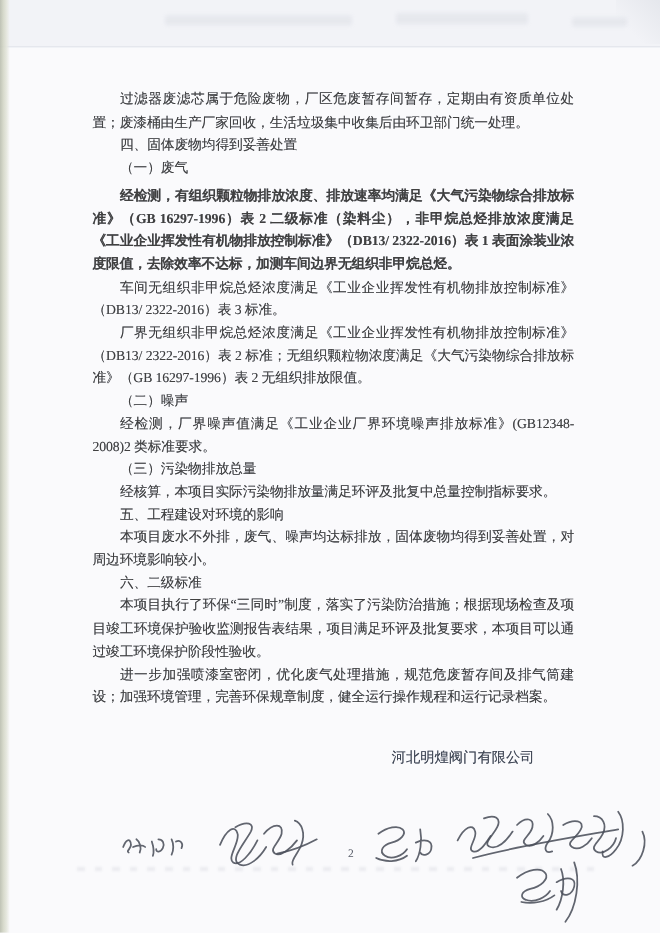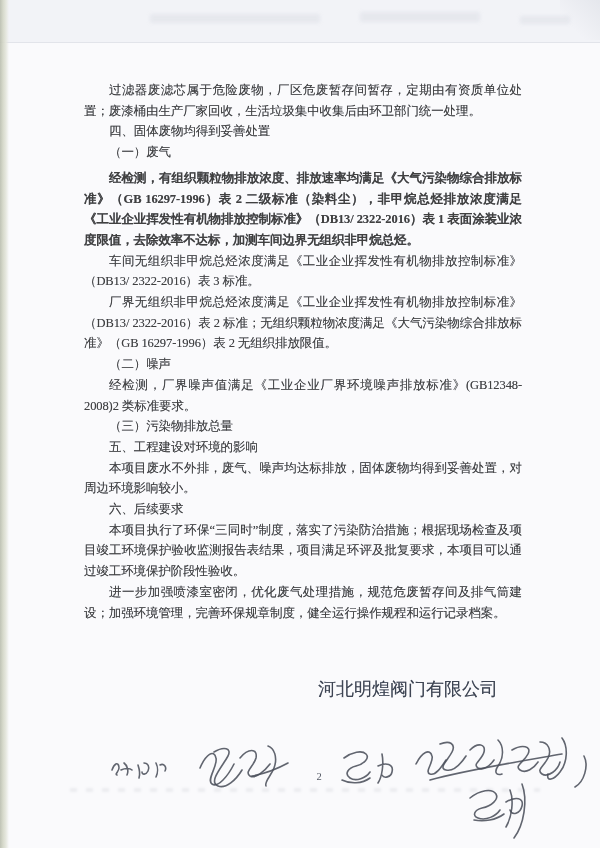--- a/index.html
+++ b/index.html
@@ -39,21 +39,22 @@
     color:#404040;
     text-align:justify;
     text-shadow:0 0 .5px rgba(72,82,104,.55);
   }
   .text-block p{margin:0;}
   .indent{text-indent:2em;}
   .gap-top{margin-top:5px !important;font-weight:bold;}
   
   .signoff{
     position:absolute;left:318px;top:679px;width:206px;
-    font-size:18px;line-height:20.7px;color:#3e4553;
+    font-size:13px;line-height:20.7px;color:#3e4553;
+    text-align:center;
     text-shadow:0 0 .5px rgba(72,82,104,.55);
   }
   .signoff div{white-space:nowrap;}
   
   .signature-layer{position:absolute;left:0;top:728px;width:600px;height:120px;}
   .signature-layer path{fill:none;stroke:#4b505b;stroke-width:1.6;stroke-linecap:round;stroke-linejoin:round;opacity:.88;}
   .page-number{
     position:absolute;left:312px;top:771px;width:14px;
     font-size:10.5px;color:#555a66;text-align:center;
   }
@@ -72,23 +73,24 @@
 <div class="text-block">
   <p class="indent">过滤器废滤芯属于危险废物，厂区危废暂存间暂存，定期由有资质单位处置；废漆桶由生产厂家回收，生活垃圾集中收集后由环卫部门统一处理。</p>
   <p class="indent">四、固体废物均得到妥善处置</p>
   <p class="indent">（一）废气</p>
   <p class="indent gap-top">经检测，有组织颗粒物排放浓度、排放速率均满足《大气污染物综合排放标准》（GB 16297-1996）表 2 二级标准（染料尘），非甲烷总烃排放浓度满足《工业企业挥发性有机物排放控制标准》（DB13/ 2322-2016）表 1 表面涂装业浓度限值，去除效率不达标，加测车间边界无组织非甲烷总烃。</p>
   <p class="indent">车间无组织非甲烷总烃浓度满足《工业企业挥发性有机物排放控制标准》（DB13/ 2322-2016）表 3 标准。</p>
   <p class="indent">厂界无组织非甲烷总烃浓度满足《工业企业挥发性有机物排放控制标准》（DB13/ 2322-2016）表 2 标准；无组织颗粒物浓度满足《大气污染物综合排放标准》（GB 16297-1996）表 2 无组织排放限值。</p>
   <p class="indent">（二）噪声</p>
   <p class="indent">经检测，厂界噪声值满足《工业企业厂界环境噪声排放标准》(GB12348-2008)2 类标准要求。</p>
   <p class="indent">（三）污染物排放总量</p>
+  <p class="indent">经核算，本项目实际污染物排放量满足环评及批复中总量控制指标要求。</p>
   <p class="indent">五、工程建设对环境的影响</p>
   <p class="indent">本项目废水不外排，废气、噪声均达标排放，固体废物均得到妥善处置，对周边环境影响较小。</p>
-  <p class="indent">六、后续要求</p>
+  <p class="indent">六、二级标准</p>
   <p class="indent">本项目执行了环保“三同时”制度，落实了污染防治措施；根据现场检查及项目竣工环境保护验收监测报告表结果，项目满足环评及批复要求，本项目可以通过竣工环境保护阶段性验收。</p>
   <p class="indent">进一步加强喷漆室密闭，优化废气处理措施，规范危废暂存间及排气筒建设；加强环境管理，完善环保规章制度，健全运行操作规程和运行记录档案。</p>
 </div>
 
 <div class="signoff">
   <div>河北明煌阀门有限公司</div>
 </div>
 
 <div class="page-number">2</div>
 

